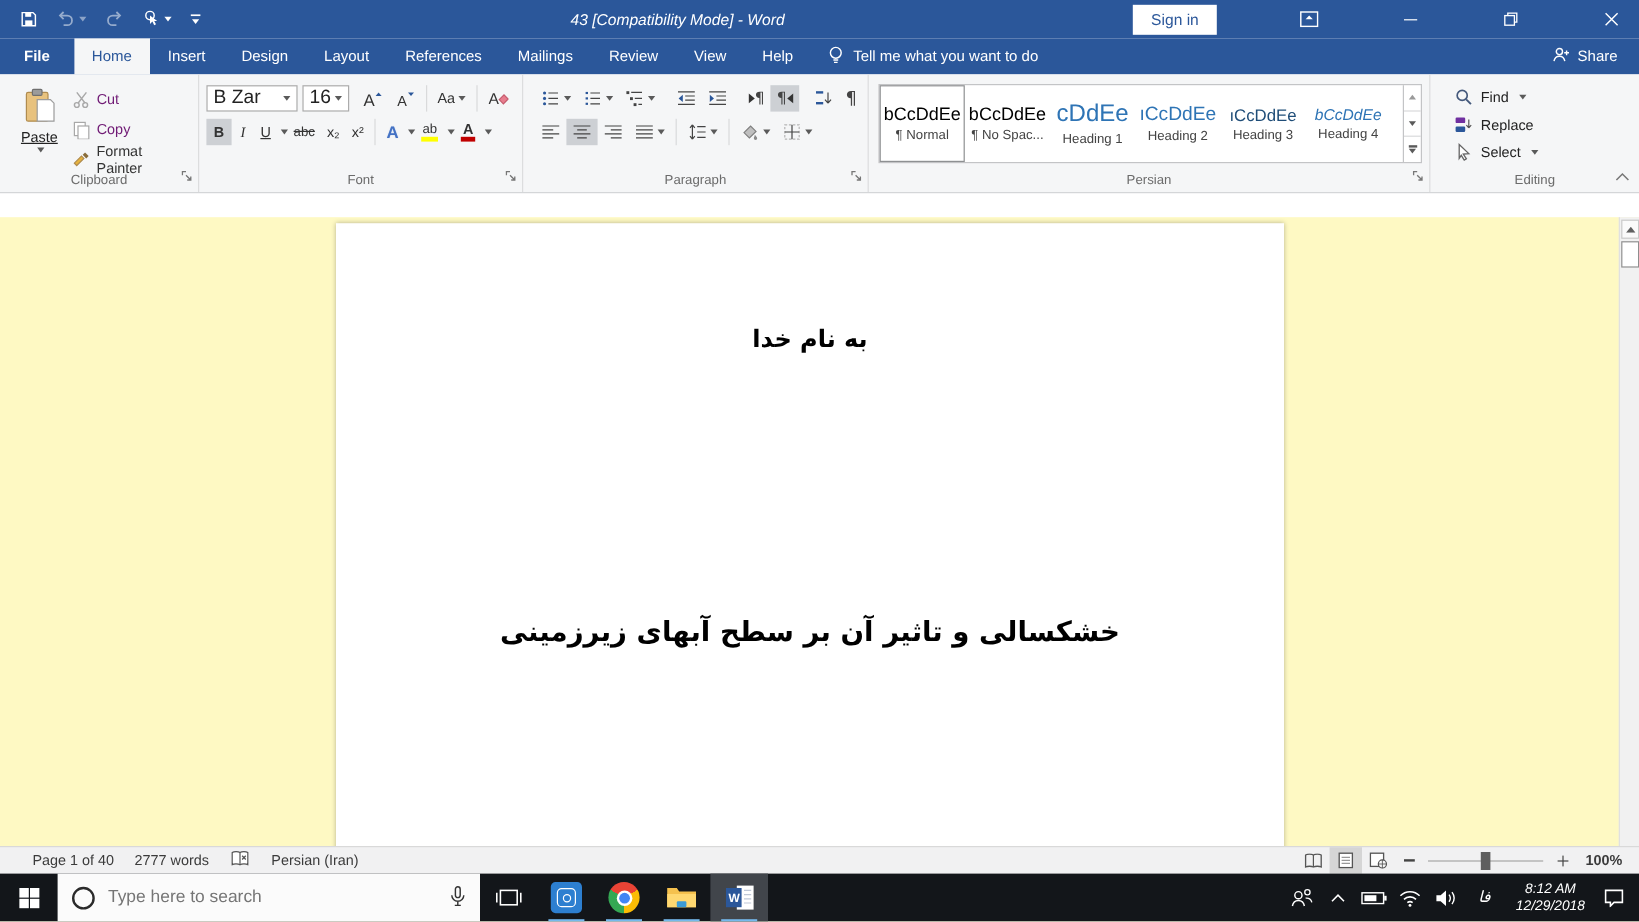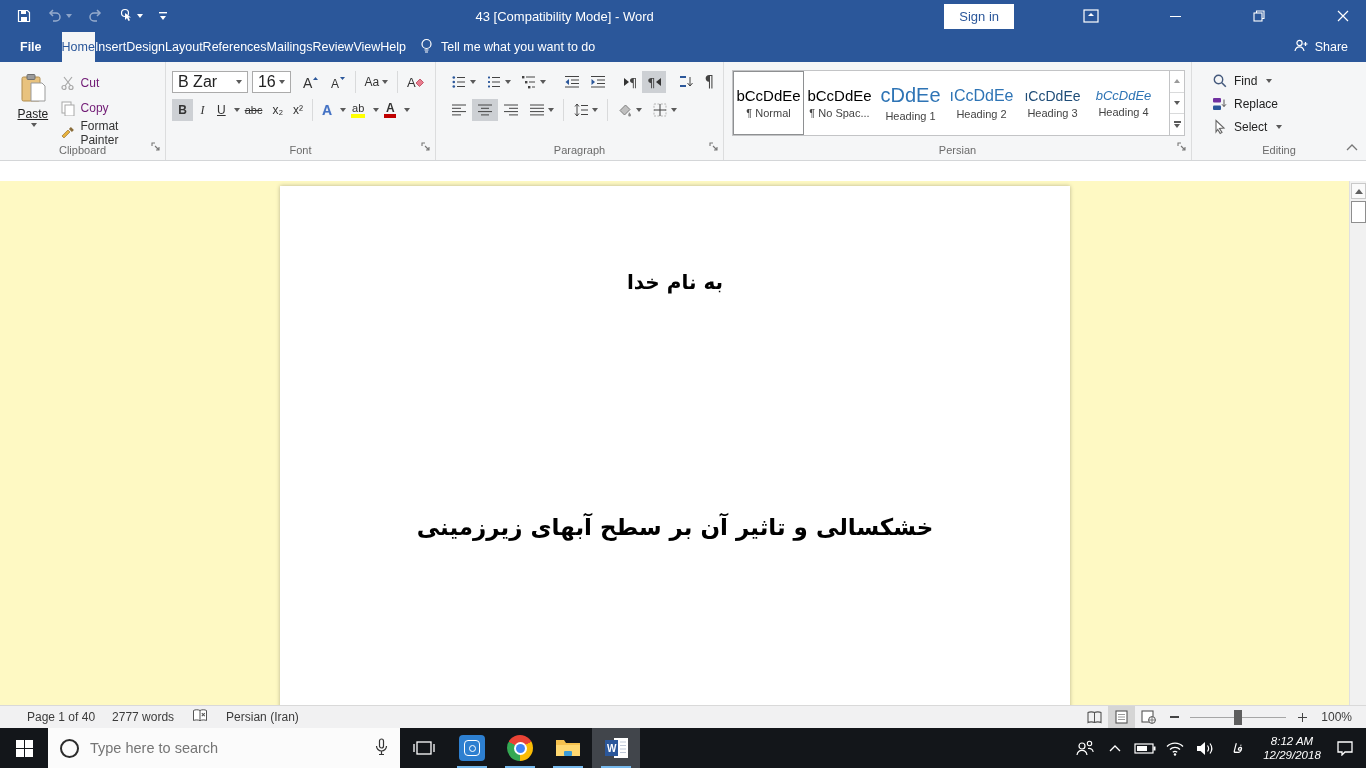--- a/index.html
+++ b/index.html
@@ -5,31 +5,31 @@
 *{box-sizing:border-box;margin:0;padding:0;}
 html,body{width:1366px;height:768px;overflow:hidden;}
 body{font-family:"Liberation Sans","DejaVu Sans",sans-serif;background:#fff;font-size:12px;color:#222;}
 #app{position:relative;width:1366px;height:768px;}
 
 
 .titlebar{position:absolute;top:0;left:0;right:0;height:32px;background:#2B579A;color:#fff;display:flex;align-items:center;}
 .qat{display:flex;align-items:center;gap:15px;padding-left:16px;width:185px;flex:none;}
 .qat-item{display:flex;align-items:center;gap:3px;}
 .dim{opacity:.5;}
-.title{flex:1;text-align:center;font-size:13px;white-space:nowrap;}
+.title{flex:1;text-align:center;font-size:13px;white-space:nowrap;font-style:italic;}
 .tb-right{display:flex;align-items:center;flex:none;gap:38px;}
 .signin{background:#fff;color:#2B579A;font-size:13px;padding:5px 15px;border:none;margin-right:16px;cursor:default;}
 .winbtn{width:46px;height:32px;display:flex;align-items:center;justify-content:center;}
 .minibar{width:11px;height:1px;background:#fff;}
 .caret-w{width:0;height:0;border-left:3.5px solid transparent;border-right:3.5px solid transparent;border-top:4px solid #fff;display:inline-block;}
 .caret{width:0;height:0;border-left:3.5px solid transparent;border-right:3.5px solid transparent;border-top:4px solid #5A5A5A;display:inline-block;margin-left:3px;}
 
 
 .tabrow{position:absolute;top:32px;left:0;right:0;height:30px;background:#2B579A;display:flex;align-items:stretch;color:#fff;font-size:12.5px;}
-.tab{padding:0 0;display:flex;align-items:center;}
+.tab{padding:0 15px;display:flex;align-items:center;}
 .tab.filetab{padding:0 20px;font-weight:bold;}
 .tab.active{background:#F5F6F7;color:#2B579A;}
 .tellme{display:flex;align-items:center;gap:8px;padding:0 14px;}
 .share{margin-left:auto;display:flex;align-items:center;gap:6px;padding-right:18px;}
 
 
 .ribbon{position:absolute;top:62px;left:0;right:0;height:99px;background:#F5F6F7;border-bottom:1px solid #D4D6D8;display:flex;}
 .rgroup{position:relative;height:100%;border-right:1px solid #DCDDDE;flex:none;}
 .glabel{position:absolute;bottom:4px;left:0;right:0;text-align:center;font-size:11px;color:#6B6B6B;}
 .launcher{position:absolute;bottom:5px;right:4px;}
@@ -112,21 +112,21 @@
 .sb-right{margin-left:auto;display:flex;align-items:center;height:100%;}
 .viewbtn{width:27px;height:100%;display:flex;align-items:center;justify-content:center;}
 .viewbtn.active{background:#D5D5D5;}
 .zoomout,.zoomin{width:24px;height:100%;display:flex;align-items:center;justify-content:center;}
 .zminus{width:9px;height:1.5px;background:#444;}
 .zplus{position:relative;width:9px;height:9px;}
 .zplus::before{content:"";position:absolute;left:0;top:4px;width:9px;height:1.5px;background:#444;}
 .zplus::after{content:"";position:absolute;left:4px;top:0;width:1.5px;height:9px;background:#444;}
 .ztrack{width:96px;height:1px;background:#A6A6A6;position:relative;margin:0 4px;}
 .zthumb{position:absolute;left:44px;top:-7px;width:8px;height:15px;background:#5E5E5E;}
-.zoomlabel{width:52px;text-align:right;padding-right:14px;}
+.zoomlabel{width:52px;text-align:right;padding-right:14px;font-weight:bold;}
 
 
 .taskbar{position:absolute;top:728px;left:0;right:0;height:40px;background:#13161A;display:flex;align-items:stretch;color:#fff;}
 .tb-btn{width:48px;display:flex;align-items:center;justify-content:center;position:relative;}
 .searchbox{width:352px;background:#FBFBFB;display:flex;align-items:center;gap:11px;padding:0 12px;}
 .cortana{width:19px;height:19px;border:2px solid #2B2B2B;border-radius:50%;flex:none;}
 .searchbox input{border:none;outline:none;background:transparent;font-size:14.5px;color:#333;flex:1;font-family:"Liberation Sans",sans-serif;}
 .appbtn{width:48px;display:flex;align-items:center;justify-content:center;position:relative;}
 .appbtn.active{background:#41454B;}
 .runline{position:absolute;bottom:0;left:9px;right:9px;height:2px;background:#76B9ED;}

